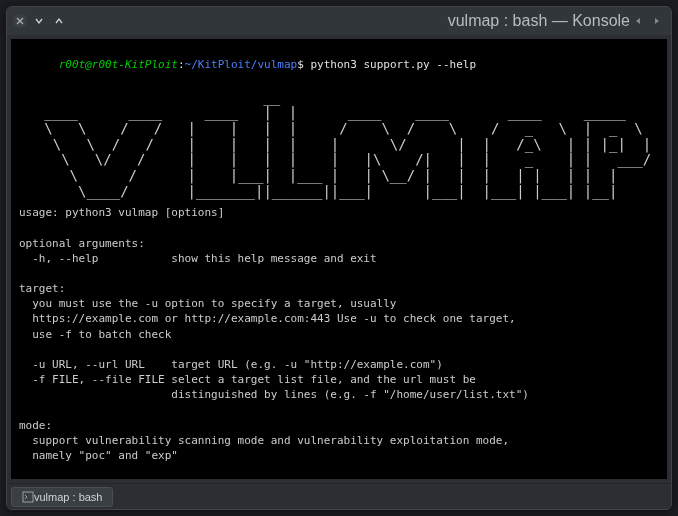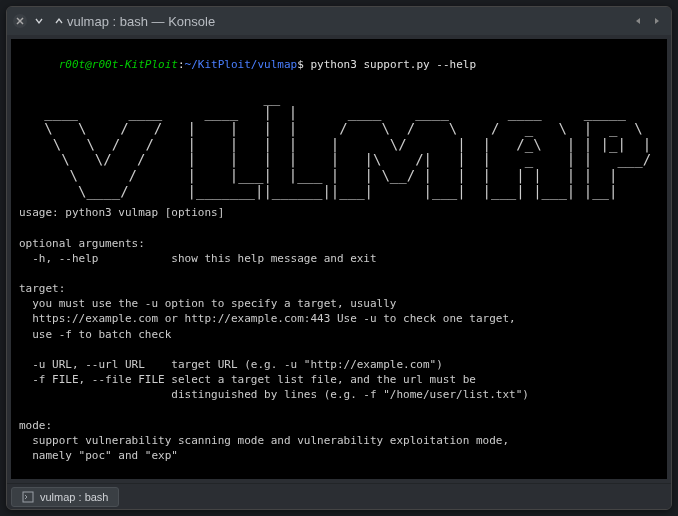--- a/index.html
+++ b/index.html
@@ -52,23 +52,23 @@
   .tb-close {
     background: #3a3f44;
     color: #9aa0a6;
     border-radius: 50%;
     width: 14px;
     height: 14px;
   }
   .tb-btn svg { width: 10px; height: 10px; }
   .titlebar-title {
     flex: 1;
-    text-align: left;
+    text-align: right;
     font-family: sans-serif;
-    font-size: 13px;
+    font-size: 16px;
     color: #b8bcc2;
   }
   .titlebar-right {
     display: flex;
     align-items: center;
     gap: 3px;
   }
   .terminal {
     flex: 1;
     background: #000000;
@@ -106,21 +106,20 @@
     background: #2b2e33;
     display: flex;
     align-items: center;
     padding: 0 4px;
     flex-shrink: 0;
     border-top: 1px solid #222528;
   }
   .tab {
     display: flex;
     align-items: center;
-    gap: 6px;
     padding: 3px 10px;
     background: #3a3f44;
     border: 1px solid #4a4f54;
     border-radius: 3px;
     font-family: sans-serif;
     font-size: 11px;
     color: #d0d3d7;
     cursor: pointer;
   }
   .tab-icon {

